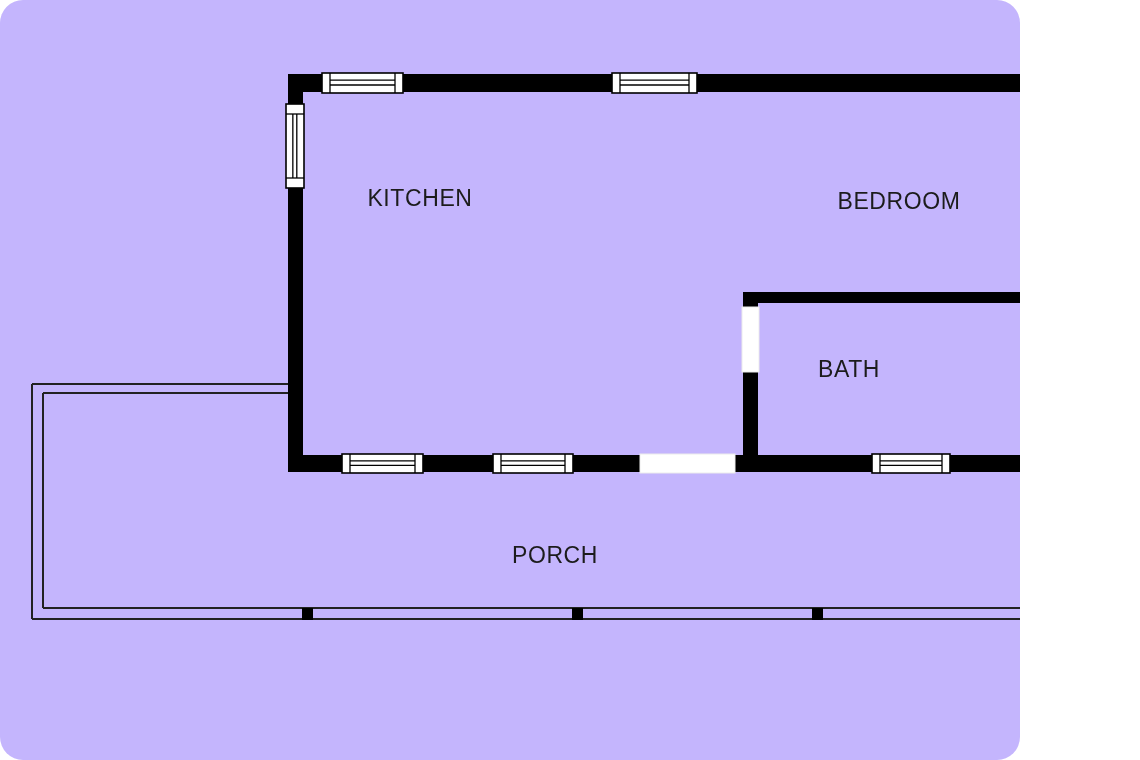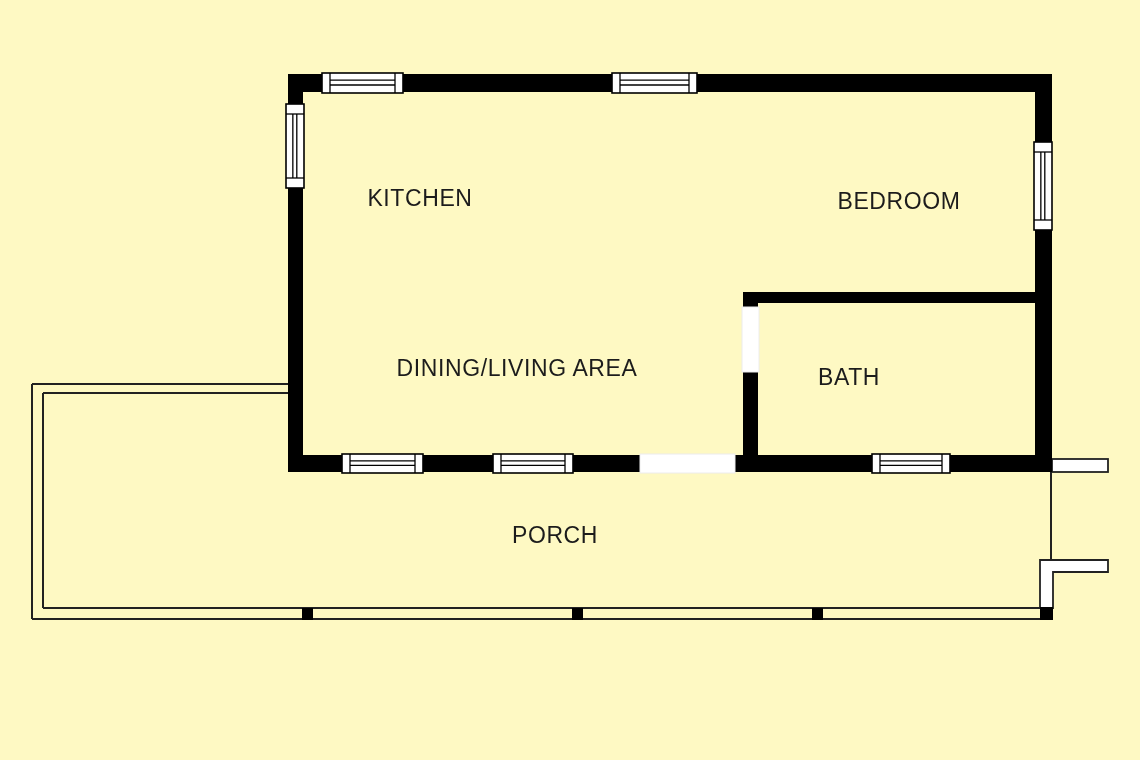--- a/index.html
+++ b/index.html
@@ -1,21 +1,22 @@
 <!DOCTYPE html>
 <html><head>
 <meta charset="utf-8">
 <style>
   html,body{margin:0;padding:0;background:#ffffff;}
   #canvas{
     position:relative;
-    width:1140px;height:760px;
-    background:#fef9c3;
+    width:1020px;height:760px;
+    background:#c4b5fd;
     overflow:hidden;
     font-family:"Liberation Sans", sans-serif;
+    border-radius:23px;
   }
   #plan-svg{position:absolute;left:0;top:0;}
   .room-label{
     position:absolute;
     transform:translate(-50%,-50%);
     font-size:23px;
     letter-spacing:0.6px;
     color:#1c1c1c;
     white-space:nowrap;
     user-select:none;
@@ -78,16 +79,15 @@
       <line x1="501" y1="460.84" x2="565" y2="460.84" stroke="#000000" stroke-width="1.3"></line>
       <line x1="501" y1="465.4" x2="565" y2="465.4" stroke="#000000" stroke-width="1.3"></line>
       <rect x="872" y="454" width="78" height="19" fill="#ffffff" stroke="#000000" stroke-width="1.6"></rect>
       <line x1="880" y1="454" x2="880" y2="473" stroke="#000000" stroke-width="1.3"></line>
       <line x1="942" y1="454" x2="942" y2="473" stroke="#000000" stroke-width="1.3"></line>
       <line x1="880" y1="460.84" x2="942" y2="460.84" stroke="#000000" stroke-width="1.3"></line>
       <line x1="880" y1="465.4" x2="942" y2="465.4" stroke="#000000" stroke-width="1.3"></line>
     </svg>
 <div class="room-label" style="left: 420px; top: 198px;">KITCHEN</div>
     <div class="room-label" style="left: 899px; top: 201px;">BEDROOM</div>
-    <div class="room-label" style="left: 517px; top: 368px;">DINING/LIVING AREA</div>
-    <div class="room-label" style="left: 849px; top: 369px; margin-top: 8px;">BATH</div>
-    <div class="room-label" style="left: 555px; top: 535px;">PORCH</div>
+    <div class="room-label" style="left: 849px; top: 369px;">BATH</div>
+    <div class="room-label" style="left: 555px; top: 555px;">PORCH</div>
   </div>
 
 </body></html>

